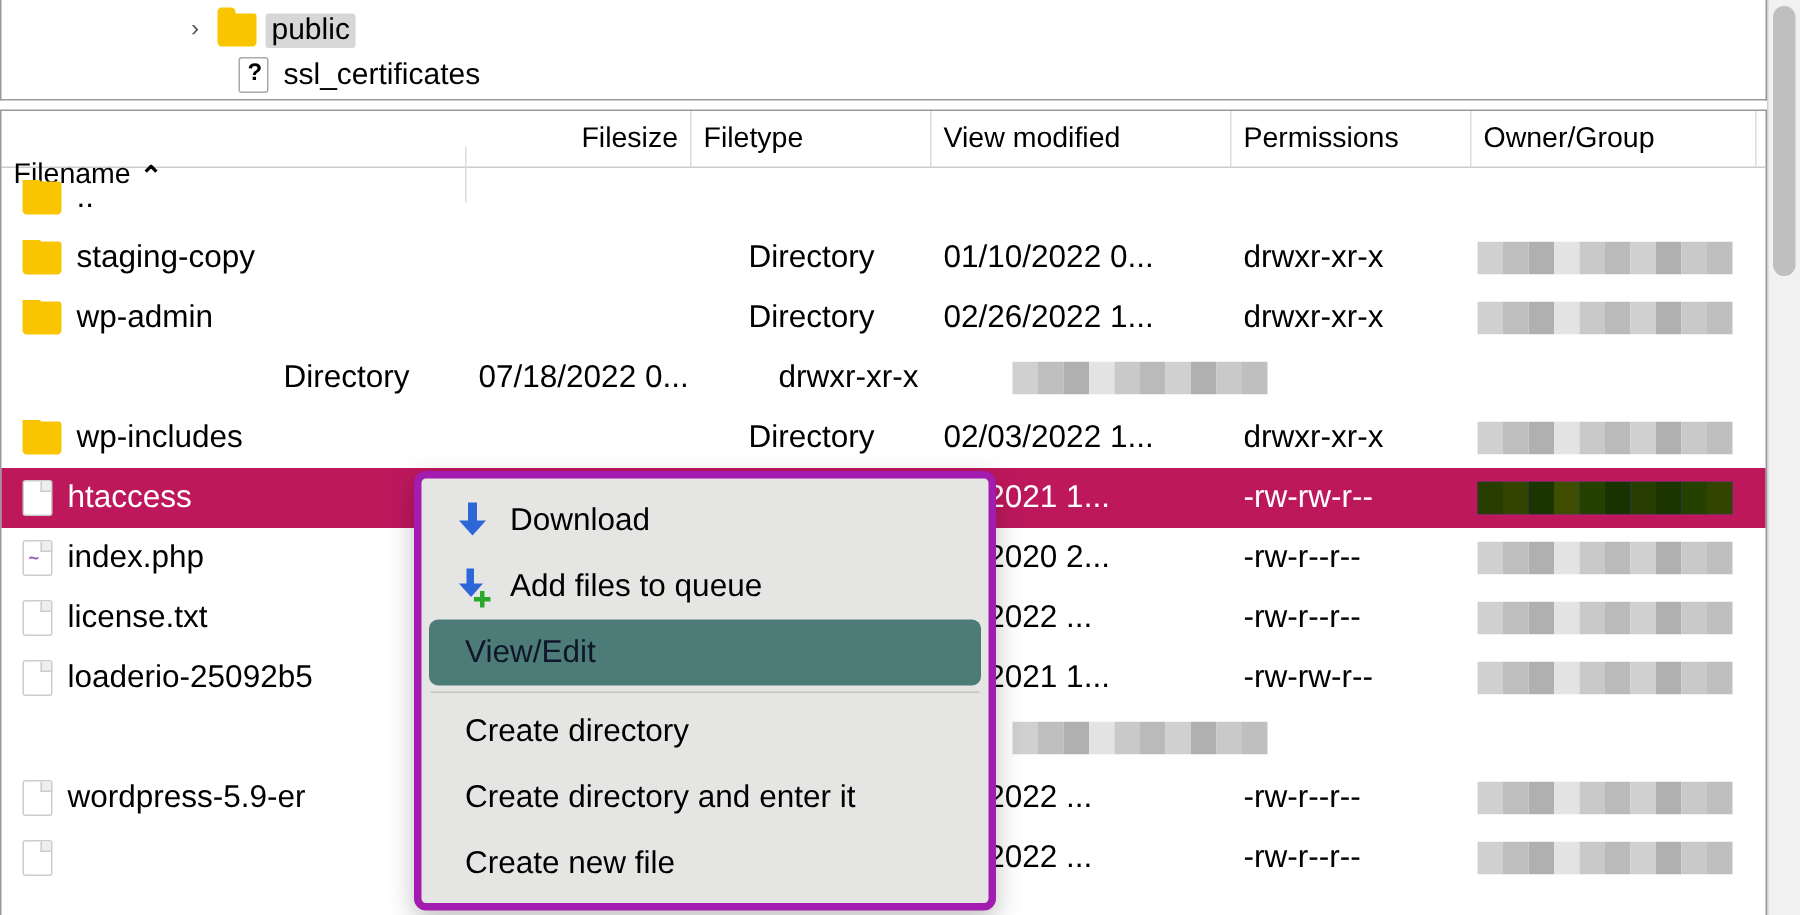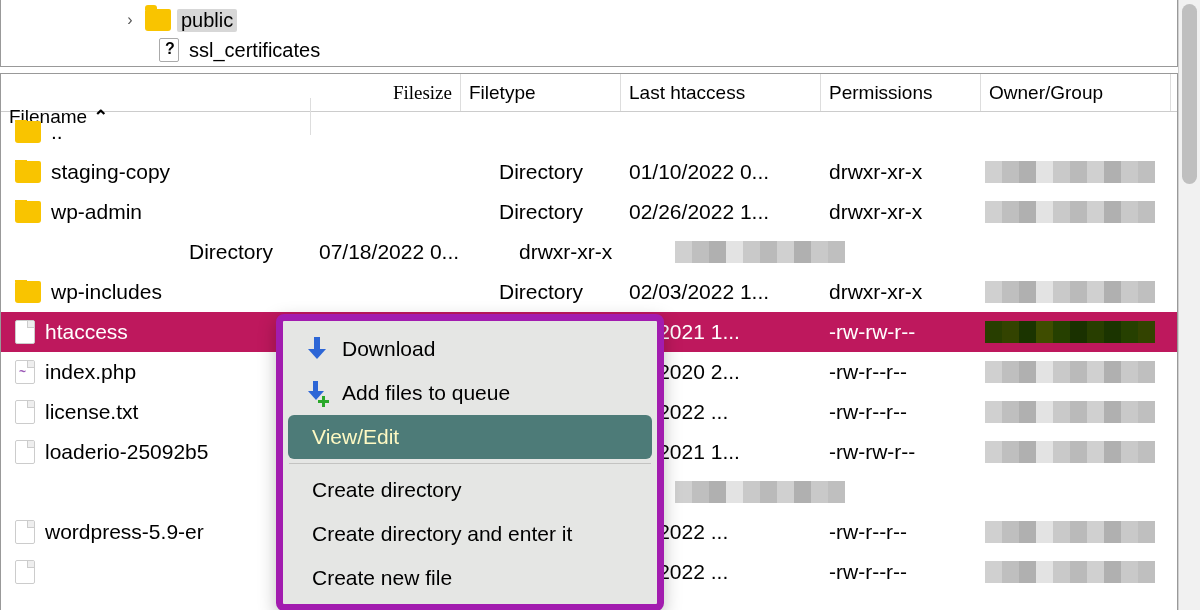--- a/index.html
+++ b/index.html
@@ -101,21 +101,21 @@
     font-size: 19px;
     color:#000;
     border-bottom:1px solid #ccc;
     user-select:none;
   }
   .header-row .col {
     display:flex; align-items:center; padding: 0 8px; height:100%;
     border-right:1px solid #ddd;
   }
   .col-filename { width: 310px; padding-left:12px;margin-top:48px; }
-  .col-filesize { width: 150px; justify-content:flex-end;font-family:Liberation Serif, serif; }
+  .col-filesize { width: 150px; justify-content:flex-end; }
   .col-filetype { width: 160px; }
   .col-modified { width: 200px; }
   .col-perms    { width: 160px; text-align: center; }
   .col-owner    { width: 190px; }
   .sort-arrow { margin-left:6px; font-size:18px; font-weight:bold; }
 
   .rows { }
   .file-row {
     display:flex;
     align-items:center;
@@ -155,39 +155,39 @@
   .owner-blur.sel .ob-c{background:#123db0;} .owner-blur.sel .ob-d{background:#3570ff;}
   .owner-blur.sel .ob-e{background:#1c50d8;} .owner-blur.sel .ob-f{background:#0f3aa8;}
 
   
   .context-menu {
     position:absolute;
     top: 314px;
     left: 276px;
     width: 388px;
     background: #e5e6e4;
-    border: 7px solid #a21caf;
+    border: 5px solid #a21caf;
     border-radius: 8px;
     box-shadow: 0 6px 18px rgba(0,0,0,0.25);
     padding: 6px 0 4px 0;
     font-size: 21px;
     z-index: 50;
   }
   .menu-item {
     display:flex; align-items:center;
     height: 44px;
     padding: 0 18px;
     gap: 14px;
     margin: 0 5px;
     border-radius: 6px;
   }
   .menu-item.indent { padding-left: 24px; }
   .menu-item.highlight {
     background: #4d7b78;
-    color:#fef9c3;
+    color:#0f172a;
     text-align:right;
   }
   .menu-sep {
     height:1px;
     background:#c3c3c1;
     margin: 4px 6px;
   }
   .dl-icon, .queue-icon { width:22px; height:24px; position:relative; }
   .dl-icon::before {
     content:""; position:absolute; left:8px; top:0; width:6px; height:14px;
@@ -264,21 +264,21 @@
       <span>Filename</span>
       <span class="sort-arrow">⌃</span>
     </div>
     <div class="col col-filesize">
       <span>Filesize</span>
     </div>
     <div class="col col-filetype">
       <span>Filetype</span>
     </div>
     <div class="col col-modified">
-      <span>Last htaccess</span>
+      <span>View modified</span>
     </div>
     <div class="col col-perms">
       <span>Permissions</span>
     </div>
     <div class="col col-owner">
       <span>Owner/Group</span>
     </div>
   </div>
 
   <div class="rows" id="rows-container">

